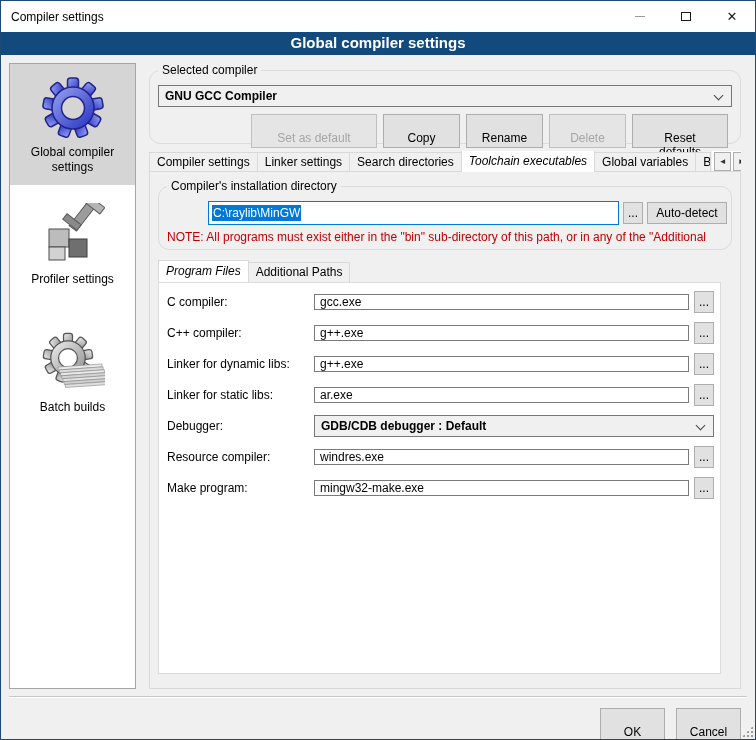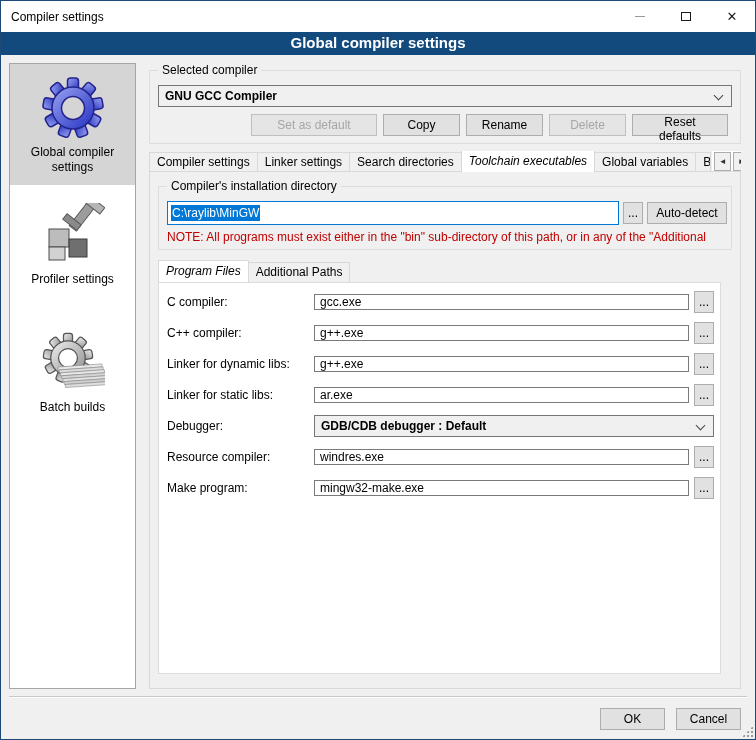--- a/index.html
+++ b/index.html
@@ -30,54 +30,54 @@
   .side-item{ text-align:center; padding:12px 4px 10px; cursor:pointer; }
   .side-item.selected{ background:#d5d5d5; }
   .side-item .icon{ display:inline-block; height:64px; }
   .side-label{ display:block; margin-top:2px; line-height:15px; }
   .side-item + .side-item{ margin-top:6px; }
   .side-item:nth-child(3){ margin-top:22px; }
 
   
   .main{ position:absolute; left:148px; top:0; width:600px; height:642px; }
 
-  .group{ border:1px solid #dcdcdc; border-radius:1px; position:relative; background:#f0f0f0; }
+  .group{ border:1px solid #dcdcdc; border-radius:11px; position:relative; background:#f0f0f0; }
   .group > .legend{ position:absolute; top:-8px; left:8px; background:#f0f0f0; padding:0 4px; }
 
   .grp-compiler{ position:absolute; top:15px; left:0; right:8px; height:74px; padding:14px 8px 0; }
 
   .combo{ position:relative; height:22px; background:#f0f0f0; border:1px solid #767676;
     display:flex; align-items:center; padding:0 24px 0 6px; cursor:default; width:100%;font-weight:bold; }
   .chevron{ position:absolute; right:9px; top:6px; width:7px; height:7px;
     border-right:1px solid #444; border-bottom:1px solid #444; transform:rotate(45deg); }
 
   .btnrow{ display:flex; justify-content:flex-end; gap:6px; margin-top:7px; padding-right:4px; }
   .btn{ height:22px; background:#e1e1e1; border:1px solid #adadad; font-family:inherit;
-    font-size:12px; color:#000; padding:0 10px; cursor:pointer; }
+    font-size:12px; color:#000; padding:16px 10px; cursor:pointer; }
   .btn.is-disabled{ color:#a6a6a6; border-color:#bfbfbf; background:#e5e5e5; cursor:default; }
   .btn.w-setdef{ width:126px; } .btn.w-std{ width:77px; } .btn.w-reset{ width:96px; }
 
   
   .tabstrip{ position:absolute; top:96px; left:0; right:8px; height:21px;
     display:flex; align-items:flex-end; overflow:hidden; }
   .tab{ height:20px; line-height:19px; padding:0 7px; border:1px solid #d9d9d9;
     border-bottom:none; background:#f0f0f0; margin-right:-1px; white-space:nowrap; cursor:pointer; }
   .tab.selected{ height:22px; line-height:21px; background:#fff; position:relative; z-index:2;font-style:italic; }
   .tab.cut{ max-width:42px; overflow:hidden; }
   .tab-arrows{ margin-left:2px; display:flex; gap:2px; align-items:center; height:21px;
     background:#fff; padding:0 2px; flex:0 0 auto; }
   .arrow-btn{ width:17px; height:19px; background:#f0f0f0; border:1px solid #adadad;
     font-size:8px; line-height:17px; text-align:center; cursor:pointer; color:#333; }
 
   .tabpage{ position:absolute; top:116px; left:0; right:8px; height:518px;
     border:1px solid #d9d9d9; background:#f0f0f0; }
 
   
   .grp-install{ position:absolute; top:14px; left:8px; right:8px; height:64px; padding:13px 4px 0 8px; }
-  .dir-row{ display:flex; gap:4px; align-items:center; height:26px; }
+  .dir-row{ display:flex; gap:4px; align-items:center; height:26px;margin-left:41px; }
   .pathbox{ flex:1; height:24px; background:#fff; border:1px solid #0078d7;
     display:flex; align-items:center; padding:0 3px; overflow:hidden; }
   .pathbox .sel{ background:#0078d7; color:#fff; padding:1px 1px; white-space:nowrap; }
   .btn.browse{ width:20px; padding:0; flex:0 0 auto; line-height:10px; }
   .btn.autodetect{ width:80px; padding:0; flex:0 0 auto; }
   .note{ margin-top:4px; color:#c00000; white-space:nowrap; overflow:hidden; }
 
   
   .inner-tabs{ position:absolute; top:88px; left:8px; height:22px; display:flex; align-items:flex-end; }
   .inner-panel{ position:absolute; top:110px; left:8px; right:19px; height:392px;

